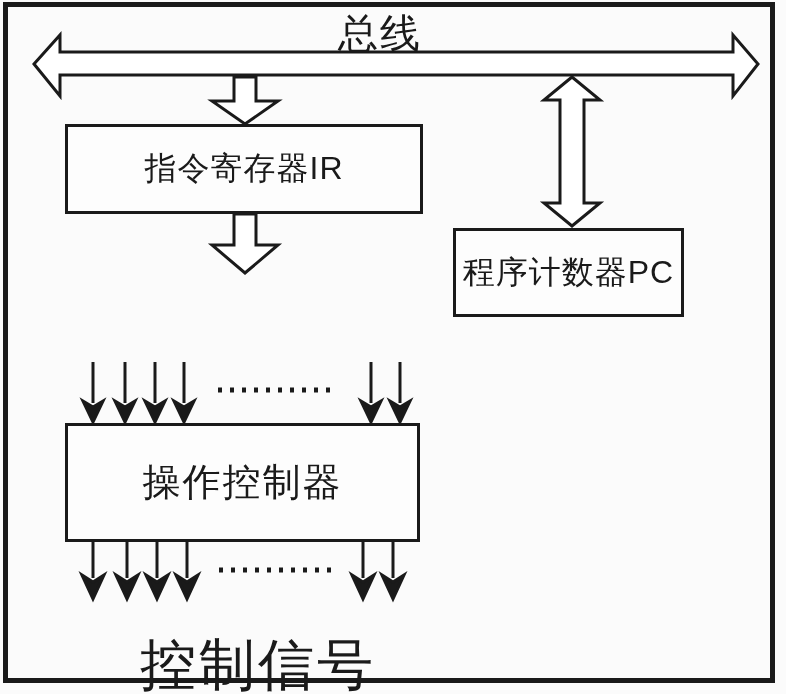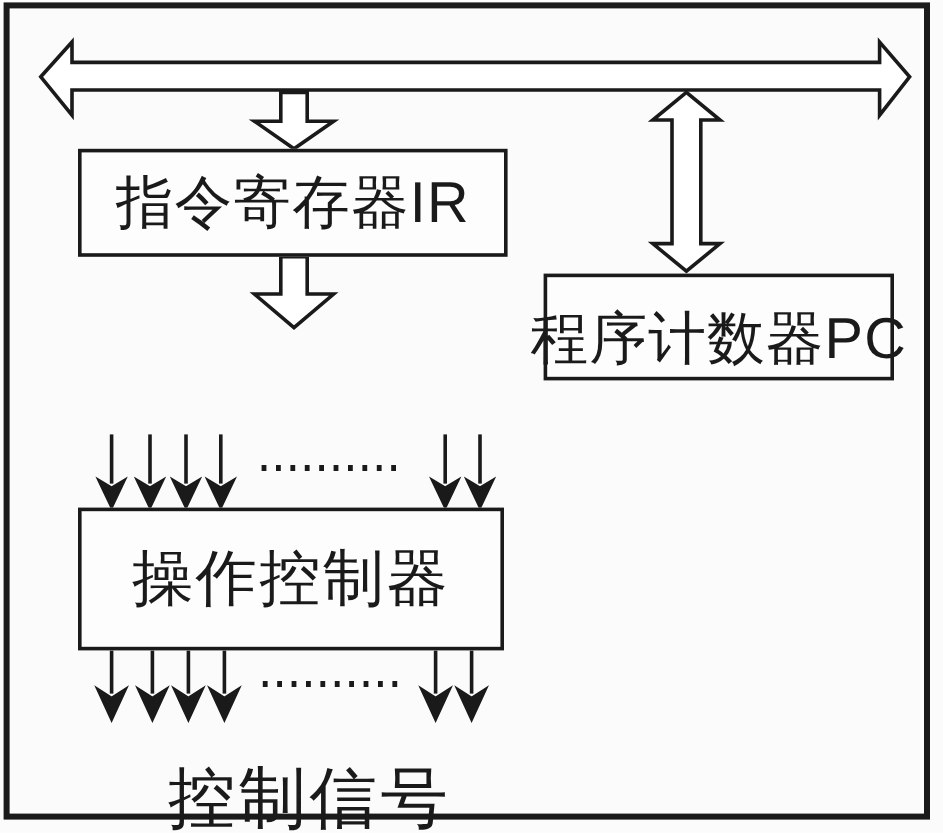--- a/index.html
+++ b/index.html
@@ -25,22 +25,22 @@
   .node {
     position: absolute;
     border: 3px solid var(--line);
     background: var(--fill);
     box-sizing: border-box;
     display: flex;
     align-items: center;
     justify-content: center;
     text-align: center;
   }
-  .node .node-label { font-size: 48px; letter-spacing: 1px; white-space: nowrap; }
-  #node-oc .node-label { font-size: 51px; letter-spacing: 2px; }
+  .node .node-label { font-size: 32px; letter-spacing: 1px; white-space: nowrap; }
+  #node-oc .node-label { font-size: 38px; letter-spacing: 2px; }
   .floating-label {
     position: absolute;
     text-align: center;
     white-space: nowrap;
   }
   #bus-label { left: 300px; top: 6px; width: 160px; font-size: 40px; letter-spacing: 2px; }
   #control-signal-label { left: 140px; top: 628px; width: 210px; font-size: 56px; letter-spacing: 3px; }
 </style>
 </head>
 <body>
@@ -87,27 +87,28 @@
         <polygon points="176,575 187,599 198,575 187,582"></polygon>
       <line x1="363" y1="542" x2="363" y2="578"></line>
         <polygon points="352,575 363,599 374,575 363,582"></polygon>
       <line x1="393" y1="542" x2="393" y2="578"></line>
         <polygon points="382,575 393,599 404,575 393,582"></polygon>
     </g>
 
     <line x1="219" y1="570" x2="335" y2="570" stroke="#1a1a1a" stroke-width="5" stroke-dasharray="4 8"></line>
   </svg>
 
+  <div id="bus-label" class="floating-label">总线</div>
 
   <div class="node" id="node-ir" style="left:65px; top:124px; width:358px; height:90px;">
     <span class="node-label">指令寄存器IR</span>
   </div>
 
 
-  <div class="node" id="node-pc" style="left:453px; top:228px; width:292px; height:89px;align-items:flex-end;">
+  <div class="node" id="node-pc" style="left:453px; top:228px; width:231px; height:89px;">
     <span class="node-label">程序计数器PC</span>
   </div>
 
   <div class="node" id="node-oc" style="left:65px; top:423px; width:355px; height:119px;">
     <span class="node-label">操作控制器</span>
   </div>
 
   <div id="control-signal-label" class="floating-label">控制信号</div>
 
 </div>

